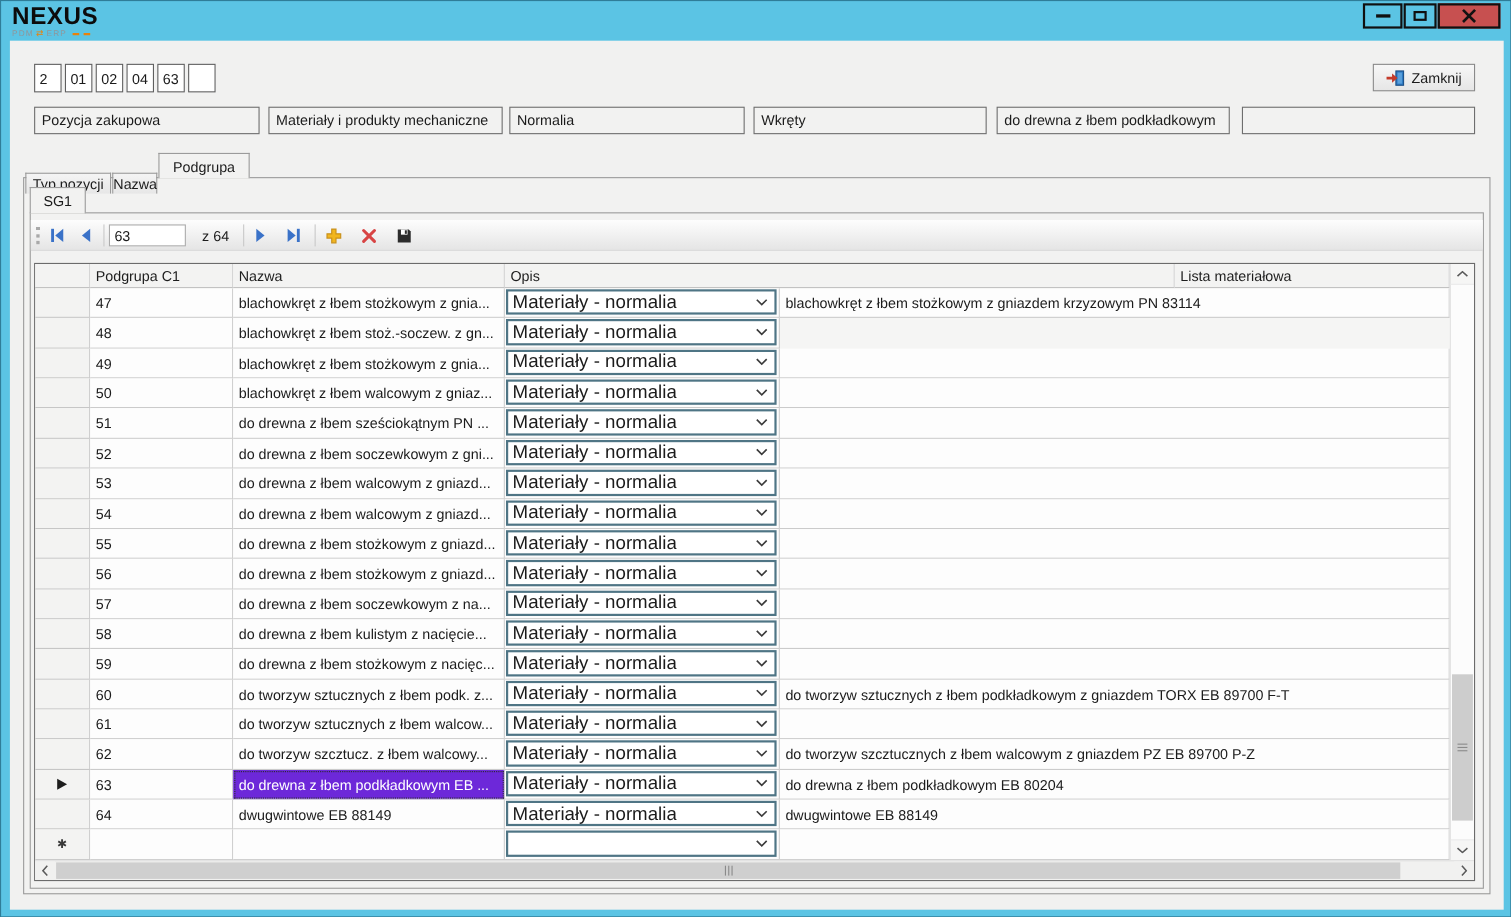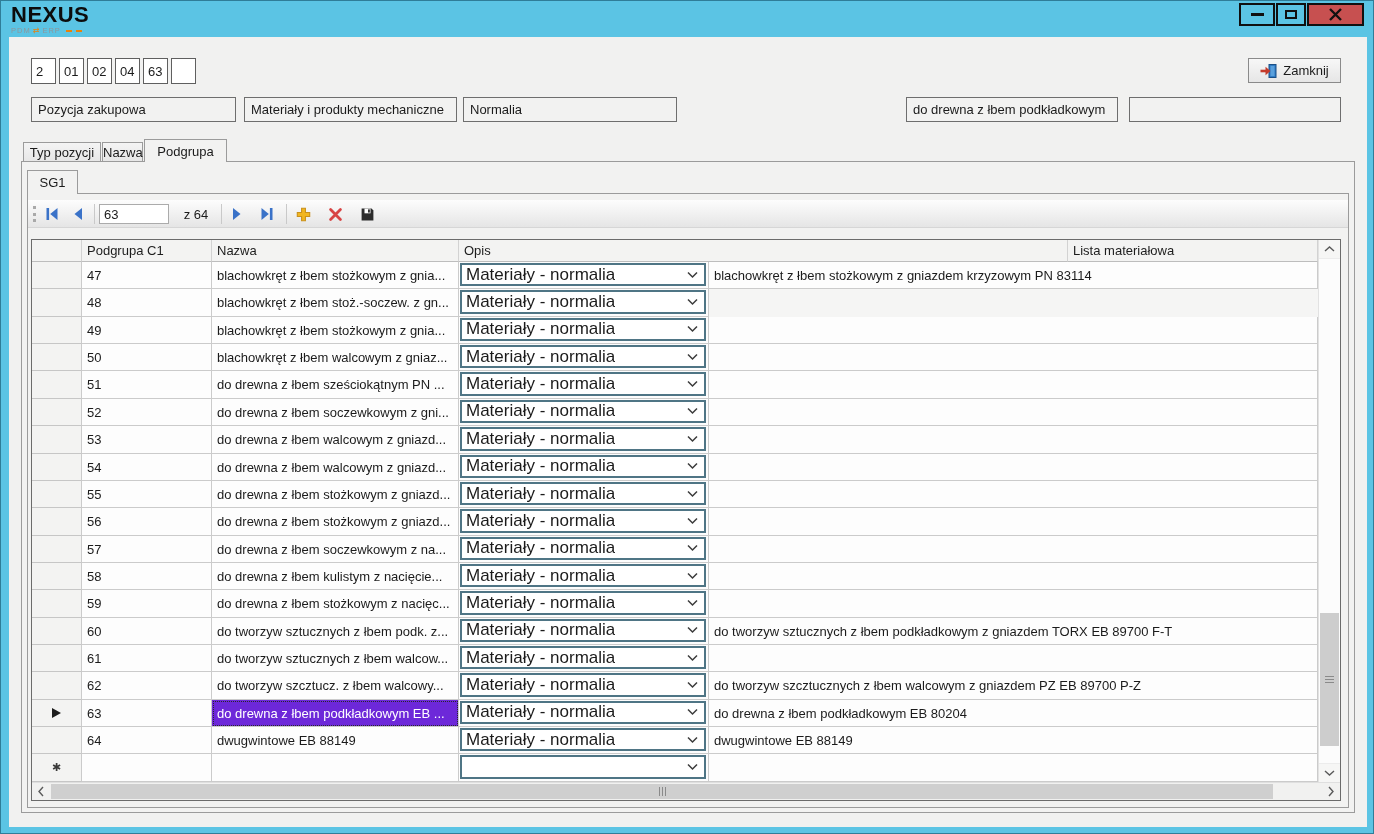--- a/index.html
+++ b/index.html
@@ -45,21 +45,21 @@
   .field { top:96px; height:25px; background:#F2F2F1; border:1px solid #6e6e6e; font-size:13px; color:#1b1b1b;
     padding:4px 0 0 6px; white-space:nowrap; overflow:hidden; }
   .f0 { left:30px;  width:205px; }
   .f1 { left:243px; width:213px; }
   .f2 { left:462px; width:214px; }
   .f3 { left:684px; width:212px; }
   .f4 { left:905px; width:212px; }
   .f5 { left:1128px;width:212px; }
 
   
-  .tab { height:19px; top:141px; background:linear-gradient(#F4F4F4,#E7E7E7); border:1px solid #9B9B9B; border-bottom:none;
+  .tab { height:19px; top:156px; background:linear-gradient(#F4F4F4,#E7E7E7); border:1px solid #9B9B9B; border-bottom:none;
     font-size:13px; color:#1b1b1b; text-align:center; padding-top:2px; z-index:3; cursor:default; }
   .tab-typ { left:22px;  width:78px; }
   .tab-grupa { left:101px; width:41px; }
   .tab-active { left:143px; width:83px; top:138px; height:23px; background:#F2F2F1; padding-top:4px; z-index:4; }
   .tabpage-outer { left:20px; top:160px; width:1334px; height:652px; border:1px solid #9B9B9B; background:#F2F2F1; z-index:1; }
   .subtab { left:26px; top:169px; width:51px; height:24px; background:#F2F2F1; border:1px solid #9B9B9B; border-bottom:none;
     font-size:13px; color:#1b1b1b; text-align:center; padding-top:4px; z-index:4; cursor:default; }
   .tabpage-inner { left:26px; top:192px; width:1322px; height:615px; border:1px solid #9B9B9B; background:#F2F2F1; z-index:2; }
 
   
@@ -158,20 +158,21 @@
       <rect x="10.5" y="3" width="4" height="10" fill="#5AA0DC"></rect>
       <path d="M0.5 8 H7" stroke="#C43B2B" stroke-width="2.6"></path>
       <path d="M5.5 3.8 L10.5 8 L5.5 12.2 Z" fill="#C43B2B"></path>
     </svg>
     <span>Zamknij</span>
   </div>
 
   <div class="abs field f0">Pozycja zakupowa</div>
   <div class="abs field f1">Materiały i produkty mechaniczne</div>
   <div class="abs field f2">Normalia</div>
+  <div class="abs field f3">Wkręty</div>
   <div class="abs field f4">do drewna z łbem podkładkowym</div>
   <div class="abs field f5"></div>
 
   <div class="abs tab tab-typ">Typ pozycji</div>
   <div class="abs tab tab-grupa">Nazwa</div>
   <div class="abs tab tab-active">Podgrupa</div>
   <div class="abs tabpage-outer"></div>
   <div class="abs subtab">SG1</div>
   <div class="abs tabpage-inner"></div>
 

